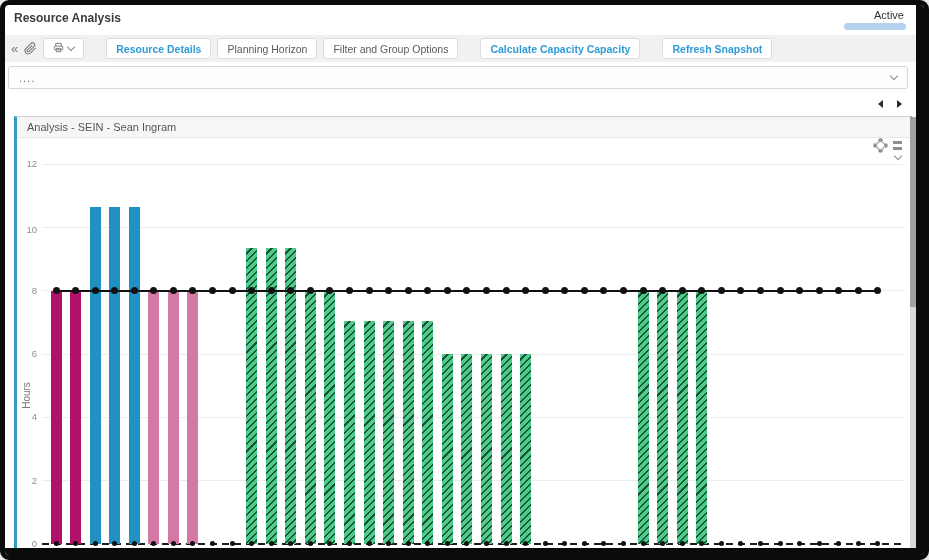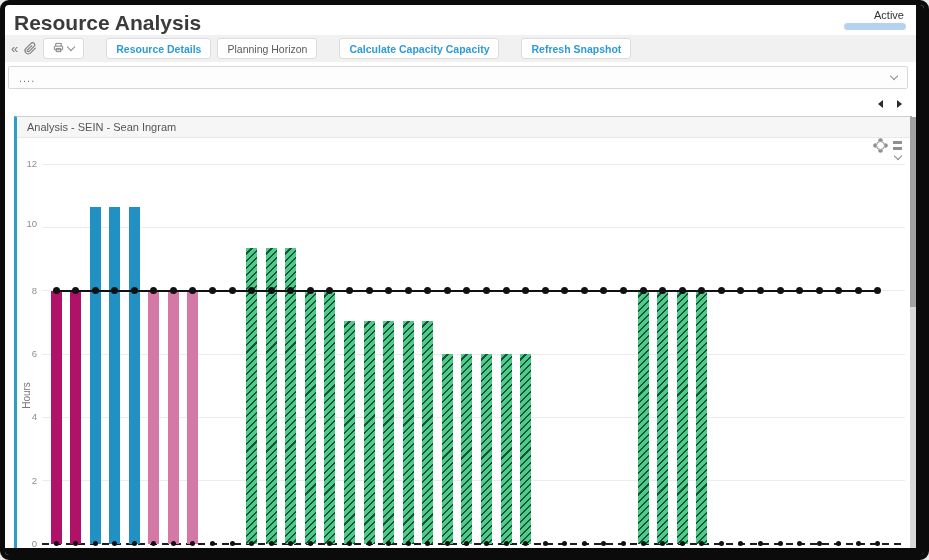--- a/index.html
+++ b/index.html
@@ -2,21 +2,21 @@
 <html><head>
 <meta charset="utf-8">
 <style>
   html,body{margin:0;padding:0;background:#e9e9e9;font-family:"Liberation Sans","DejaVu Sans",sans-serif;}
   .frame{position:relative;width:929px;height:560px;box-sizing:border-box;border:5px solid #0b0b0b;
          border-radius:9px;background:#fff;overflow:hidden;}
   .edge-right{position:absolute;top:0;right:0;width:8px;bottom:0;background:#0b0b0b;z-index:40;}
   .edge-bottom{position:absolute;left:0;right:0;bottom:0;height:7px;background:#0b0b0b;z-index:40;}
 
   
-  .page-title{position:absolute;left:9px;top:6px;font-size:21px;font-weight:700;color:#3b3b3b;}
+  .page-title{position:absolute;left:9px;top:6px;font-size:12px;font-weight:700;color:#3b3b3b;}
   .status-label{position:absolute;right:20px;top:4px;font-size:11px;color:#333;}
   .status-pill{position:absolute;right:18px;top:18px;width:62px;height:7px;border-radius:4px;background:#b5d3ee;}
 
   
   .toolbar{position:absolute;left:0;right:8px;top:30px;height:27px;background:#f1f1f1;
            display:flex;align-items:center;gap:6px;padding:0 6px;box-sizing:border-box;}
   .tbicon{color:#7a7a7a;font-size:13px;line-height:1;display:inline-flex;align-items:center;cursor:pointer;}
   .btn{height:21px;background:#fff;border:1px solid #dcdcdc;border-radius:3px;font-size:10.5px;
        color:#5a5a5a;padding:0 9px;display:inline-flex;align-items:center;gap:4px;white-space:nowrap;
        font-family:inherit;cursor:pointer;}
@@ -95,20 +95,21 @@
         <svg width="11" height="11" viewBox="0 0 24 24" fill="none" stroke="#7a7a7a" stroke-width="2">
           <path d="M6 9V3h12v6"></path>
             <rect x="3" y="9" width="18" height="8" rx="1"></rect>
             <path d="M7 14h10v7H7z"></path>
         </svg>
       </span>
       <span class="chev"></span>
     </button>
     <button class="btn accent">Resource Details</button>
     <button class="btn">Planning Horizon</button>
+    <button class="btn">Filter and Group Options</button>
     <button class="btn accent">Calculate Capacity Capacity</button>
     <button class="btn accent">Refresh Snapshot</button>
     <div class="tb-spacer"></div>
 
   </div>
 
   <div class="filter-row">
     <span class="filter-value">....</span>
     <span class="chev"></span>
   </div>
@@ -132,21 +133,21 @@
     <div class="ytick" style="top: 400px;">0</div>
         <div class="grid" style="top: 342.167px;"></div>
         <div class="ytick" style="top: 336.667px;">2</div>
         <div class="grid" style="top: 278.833px;"></div>
         <div class="ytick" style="top: 273.333px;">4</div>
         <div class="grid" style="top: 215.5px;"></div>
         <div class="ytick" style="top: 210px;">6</div>
         <div class="grid" style="top: 152.167px;"></div>
         <div class="ytick" style="top: 146.667px;">8</div>
         <div class="grid" style="top: 88.8333px;"></div>
-        <div class="ytick" style="top: 80px;">10</div>
+        <div class="ytick" style="top: 86px;">10</div>
         <div class="grid" style="top: 25.5px;"></div>
         <div class="ytick" style="top: 20px;">12</div>
         <div class="baseline"></div>
         <div class="bar" style="left: 33.5px; top: 152.667px; height: 253.333px; background: rgb(177, 18, 105);"></div>
         <div class="dot0" style="left: 36.5px; background: rgb(17, 17, 17);"></div>
         <div class="bar" style="left: 53.07px; top: 152.667px; height: 253.333px; background: rgb(177, 18, 105);"></div>
         <div class="dot0" style="left: 56.07px; background: rgb(17, 17, 17);"></div>
         <div class="bar" style="left: 72.64px; top: 68.75px; height: 337.25px; background: rgb(33, 145, 196);"></div>
         <div class="dot0" style="left: 75.64px; background: rgb(17, 17, 17);"></div>
         <div class="bar" style="left: 92.21px; top: 68.75px; height: 337.25px; background: rgb(33, 145, 196);"></div>

